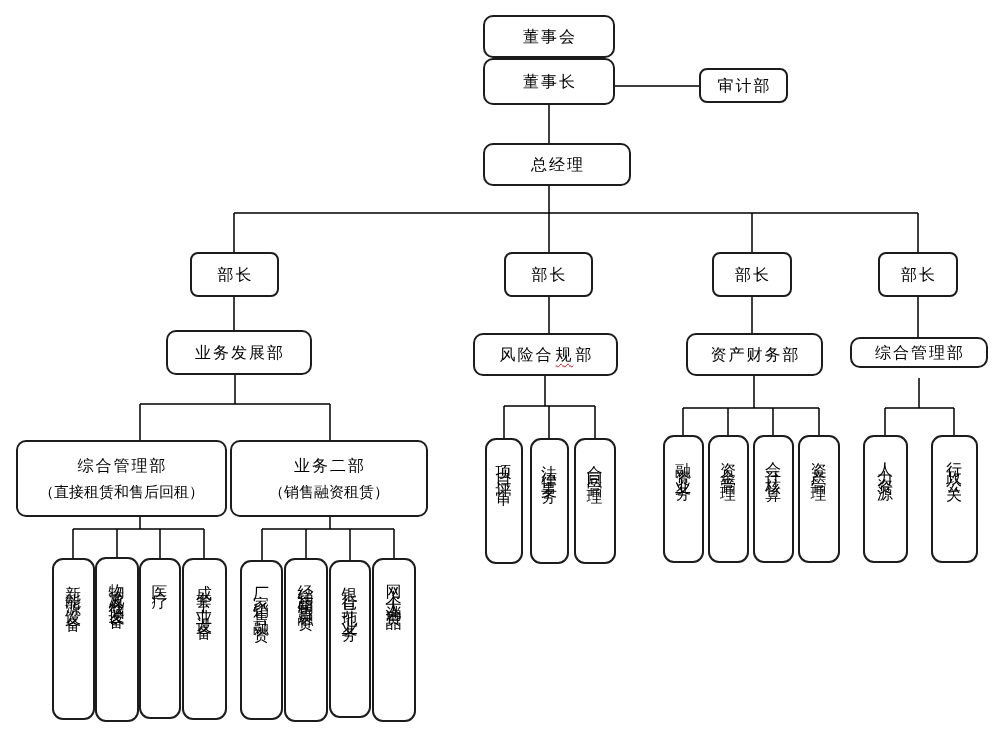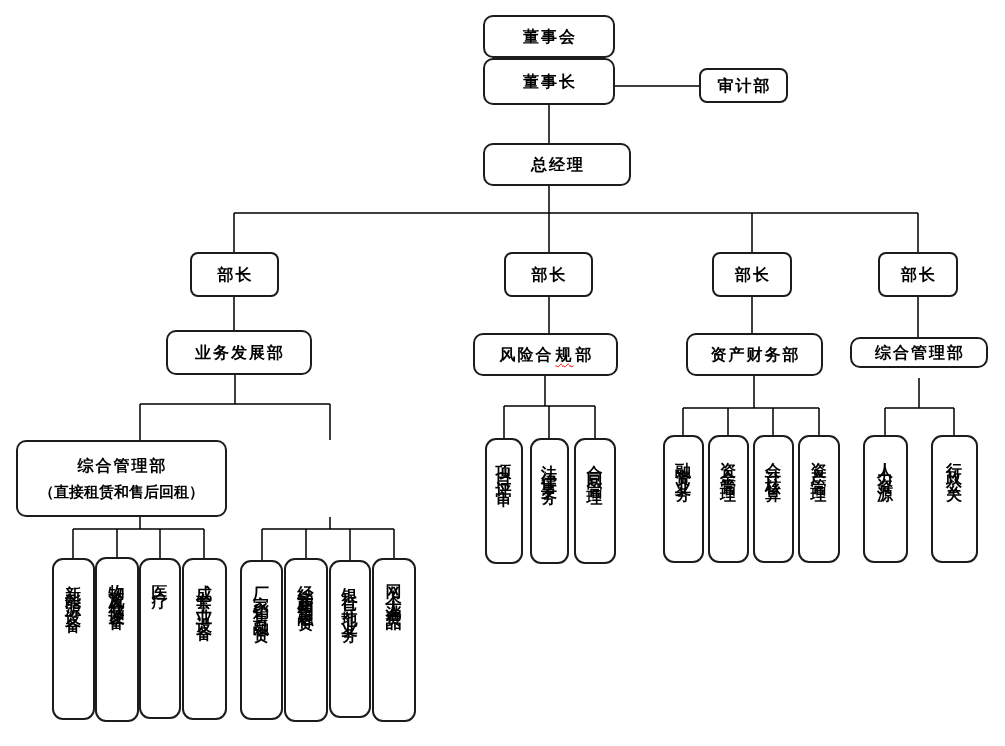--- a/index.html
+++ b/index.html
@@ -8,21 +8,20 @@
     background: #ffffff;
     font-family: "DejaVu Serif", "Liberation Serif", serif;
     color: #000000;
   }
   .canvas {
     position: relative;
     width: 1005px;
     height: 746px;
     background: #ffffff;
     overflow: hidden;
-    font-weight: bold;
   }
   .connectors {
     position: absolute;
     left: 0;
     top: 0;
   }
   .node {
     position: absolute;
     box-sizing: border-box;
     background: #ffffff;
@@ -128,20 +127,24 @@
   </div>
 
   <div class="node" style="left:686px; top:333px; width:137px; height:43px;">资产财务部</div>
   <div class="node" style="left:850px; top:337px; width:138px; height:31px;">综合管理部</div>
 
   <div class="node twoline" style="left:16px; top:440px; width:211px; height:77px;">
     <span>综合管理部</span>
     <span class="subtitle">（直接租赁和售后回租）</span>
   </div>
 
+  <div class="node twoline" style="left:230px; top:440px; width:198px; height:77px;">
+    <span>业务二部</span>
+    <span class="subtitle">（销售融资租赁）</span>
+  </div>
 
   <div class="node vbox" style="left:485px; top:438px; width:38px; height:126px;">
     <span class="vtext">项目评审</span>
   </div>
   <div class="node vbox" style="left:530px; top:438px; width:39px; height:126px;">
     <span class="vtext">法律事务</span>
   </div>
   <div class="node vbox" style="left:574px; top:438px; width:42px; height:126px;">
     <span class="vtext">合同管理</span>
   </div>

